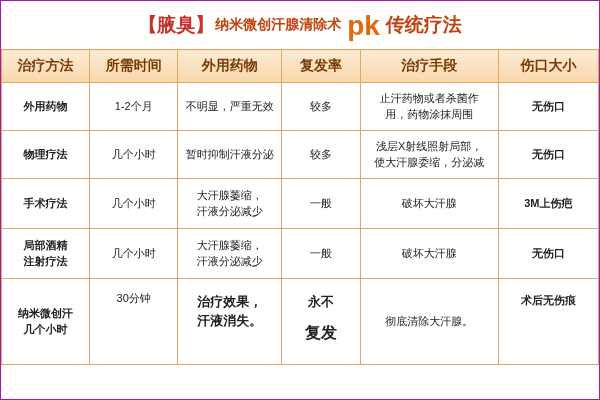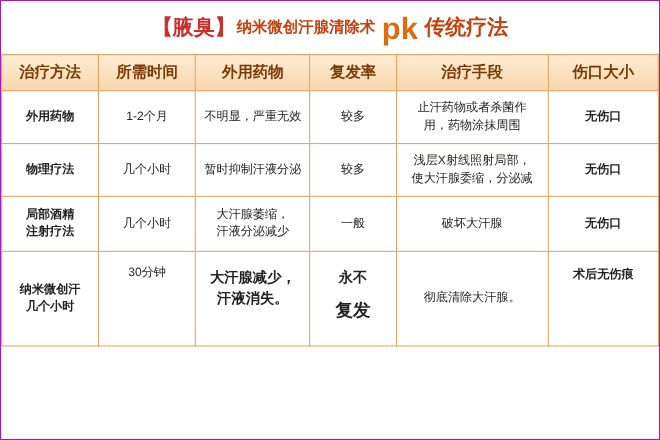--- a/index.html
+++ b/index.html
@@ -166,20 +166,33 @@
           <span>暂时抑制汗液分泌</span>
         </td>
         <td>较多</td>
         <td class="cell-lines">
           <span>浅层X射线照射局部，</span>
           <span>使大汗腺委缩，分泌减</span>
         </td>
         <td class="wound">无伤口</td>
       </tr>
 
+      <tr style="height:50px">
+        <td class="method">手术疗法</td>
+        <td class="time">几个小时</td>
+        <td class="cell-lines">
+          <span>大汗腺萎缩，</span>
+          <span>汗液分泌减少</span>
+        </td>
+        <td>一般</td>
+        <td class="cell-lines">
+          <span>破坏大汗腺</span>
+        </td>
+        <td class="wound">3M上伤疤</td>
+      </tr>
 
       <tr style="height:50px">
         <td class="method cell-lines">
           <span>局部酒精</span>
           <span>注射疗法</span>
         </td>
         <td class="time">几个小时</td>
         <td class="cell-lines">
           <span>大汗腺萎缩，</span>
           <span>汗液分泌减少</span>
@@ -191,21 +204,21 @@
         <td class="wound">无伤口</td>
       </tr>
 
       <tr style="height:86px">
         <td class="method cell-lines">
           <span>纳米微创汗</span>
           <span>几个小时</span>
         </td>
         <td class="time" style="vertical-align:top;padding-top:12px">30分钟</td>
         <td class="cell-lines" style="vertical-align:top;padding-top:14px">
-          <span style="font-size:13px;font-weight:bold">大汗腺减少，</span>
+          <span style="font-size:13px;font-weight:bold">治疗效果，</span>
           <span style="font-size:13px;font-weight:bold">汗液消失。</span>
         </td>
         <td class="cell-lines" style="vertical-align:top;padding-top:14px">
           <span style="font-size:13px;font-weight:bold">永不</span>
           <span class="gap-line"></span>
           <span style="font-size:16px;font-weight:bold">复发</span>
         </td>
         <td class="cell-lines">
           <span>彻底清除大汗腺。</span>
         </td>

